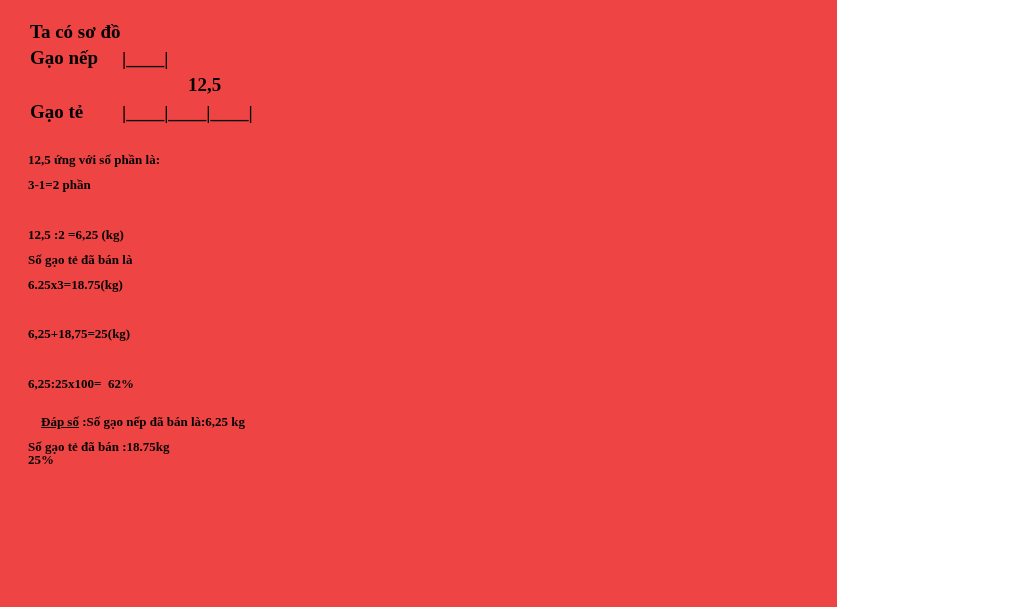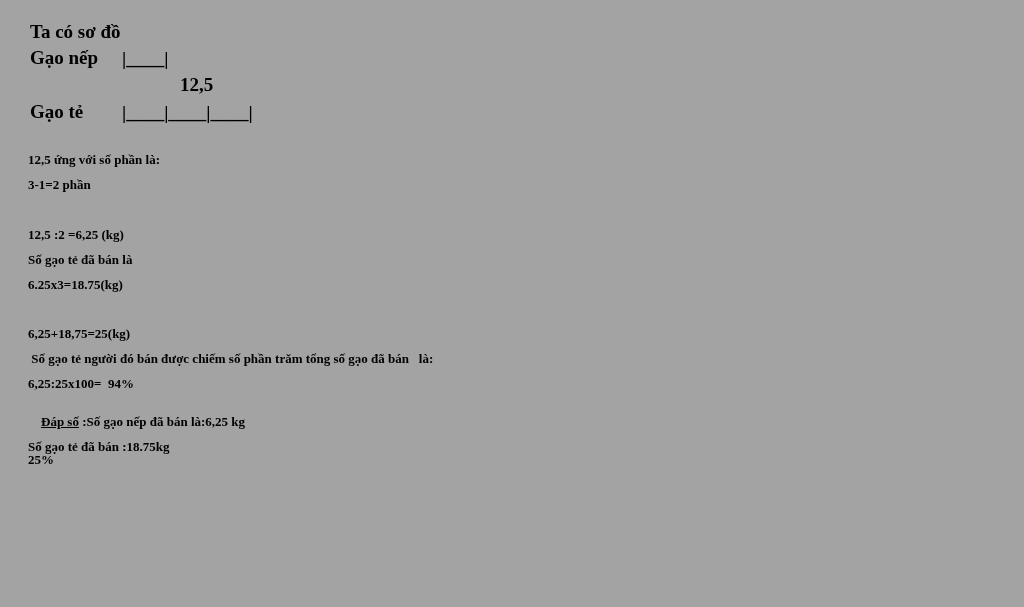--- a/index.html
+++ b/index.html
@@ -9,23 +9,23 @@
   }
   body {
     width: 1024px;
     height: 607px;
     font-family: "Liberation Serif", serif;
     color: #000000;
     overflow: hidden;
   }
   #page {
     position: relative;
-    width: 1024px;
+    width: 837px;
     height: 607px;
-    background: #a3a3a3;
+    background: #ef4444;
   }
   .line {
     position: absolute;
     white-space: pre;
     font-weight: bold;
     font-family: "Liberation Serif", serif;
     color: #000000;
     line-height: 1;
   }
   .diagram-label {
@@ -52,43 +52,42 @@
 <body>
 
 <div id="page">
 
   <div class="line diagram-label" style="left:30px; top:22px;">Ta có sơ đồ</div>
 
   <div class="line diagram-label" style="left:30px; top:48px;">Gạo nếp</div>
 
   <div class="line bar" style="left:122px; top:49px;">|____|</div>
 
-  <div class="line num" style="left:180px; top:75px;">12,5</div>
+  <div class="line num" style="left:188px; top:75px;">12,5</div>
 
   <div class="line diagram-label" style="left:30px; top:102px;">Gạo tẻ</div>
 
   <div class="line bar" style="left:122px; top:103px;">|____|____|____|</div>
 
   <div class="line body-line" style="left:28px; top:153px;">12,5 ứng với số phần là:</div>
 
   <div class="line body-line" style="left:28px; top:178px;">3-1=2 phần</div>
 
 
   <div class="line body-line" style="left:28px; top:228px;">12,5 :2 =6,25 (kg)</div>
 
   <div class="line body-line" style="left:28px; top:253px;">Số gạo tẻ đã bán là</div>
 
   <div class="line body-line" style="left:28px; top:278px;">6.25x3=18.75(kg)</div>
 
 
   <div class="line body-line" style="left:28px; top:327px;">6,25+18,75=25(kg)</div>
 
-  <div class="line body-line" style="left:28px; top:352px;"> Số gạo tẻ người đó bán được chiếm số phần trăm tổng số gạo đã bán   là:</div>
 
-  <div class="line body-line" style="left:28px; top:377px;">6,25:25x100=  94%</div>
+  <div class="line body-line" style="left:28px; top:377px;">6,25:25x100=  62%</div>
 
   <div class="line body-line" style="left:28px; top:402px;">
     <span class="seg underline">Đáp số</span><span class="seg"> :Số gạo nếp đã bán là:6,25 kg</span>
   </div>
 
   <div class="line body-line" style="left:28px; top:440px;">Số gạo tẻ đã bán :18.75kg</div>
 
   <div class="line body-line" style="left:28px; top:453px;">25%</div>
 
 </div>

